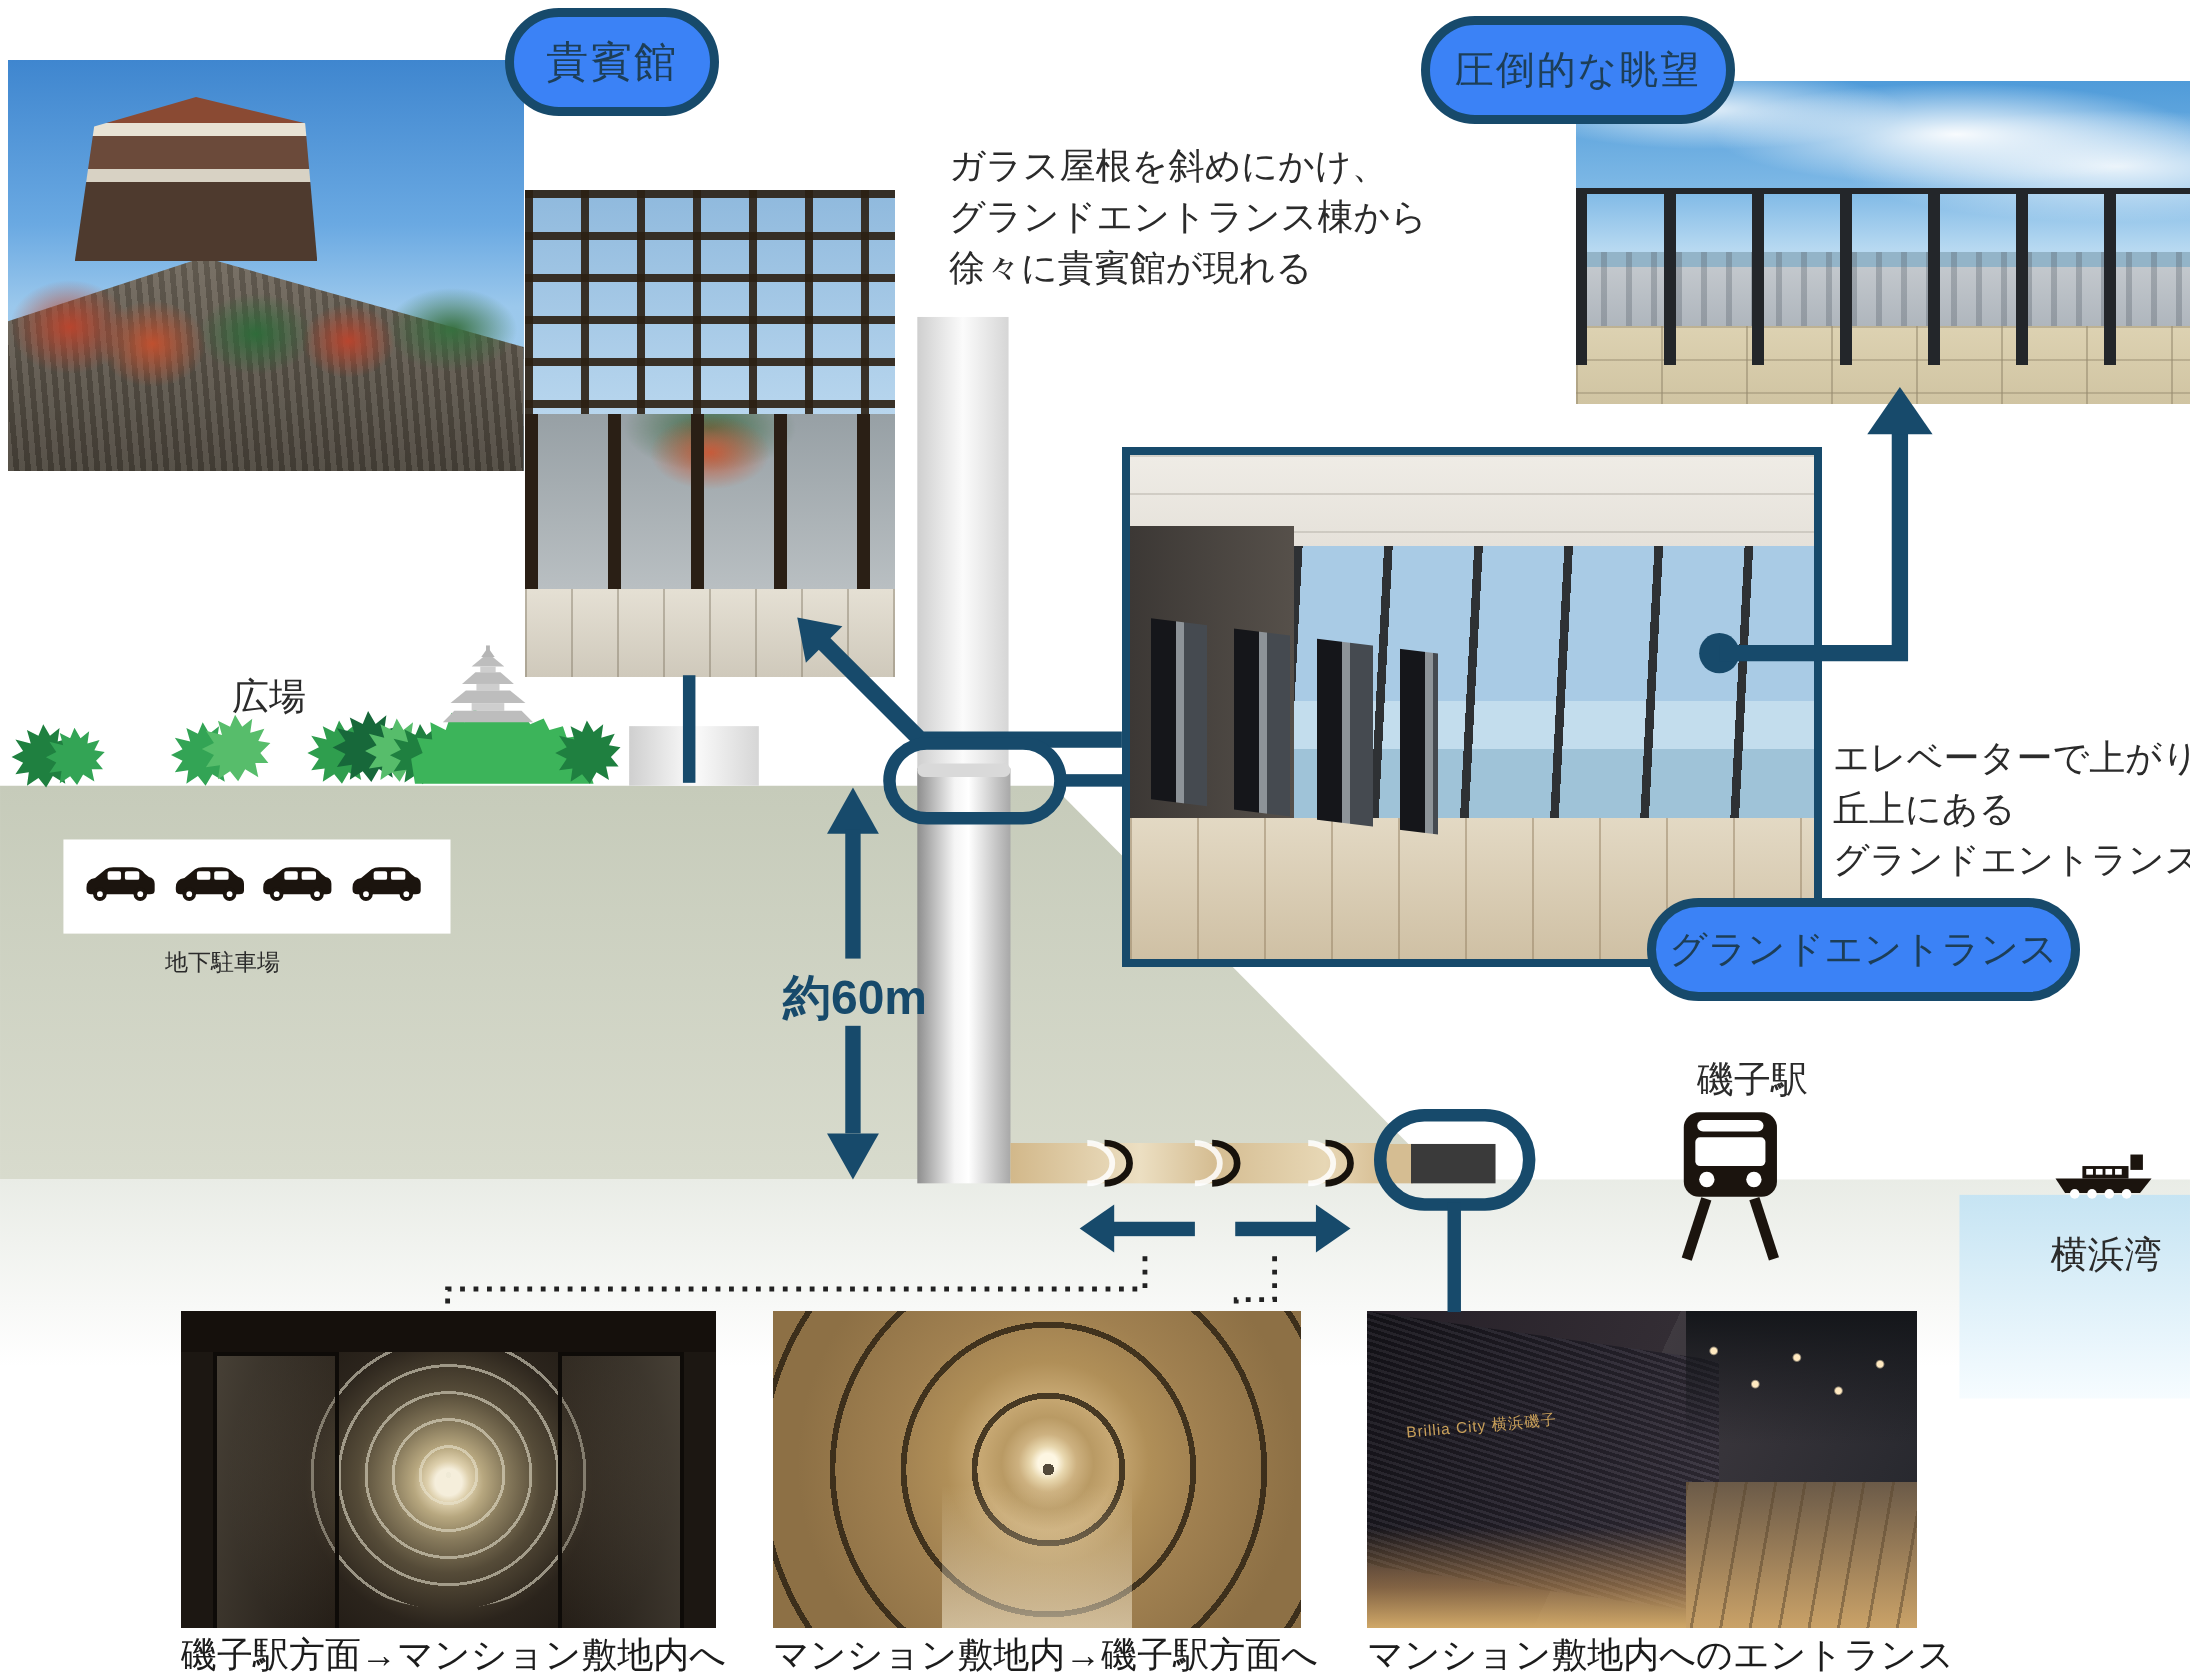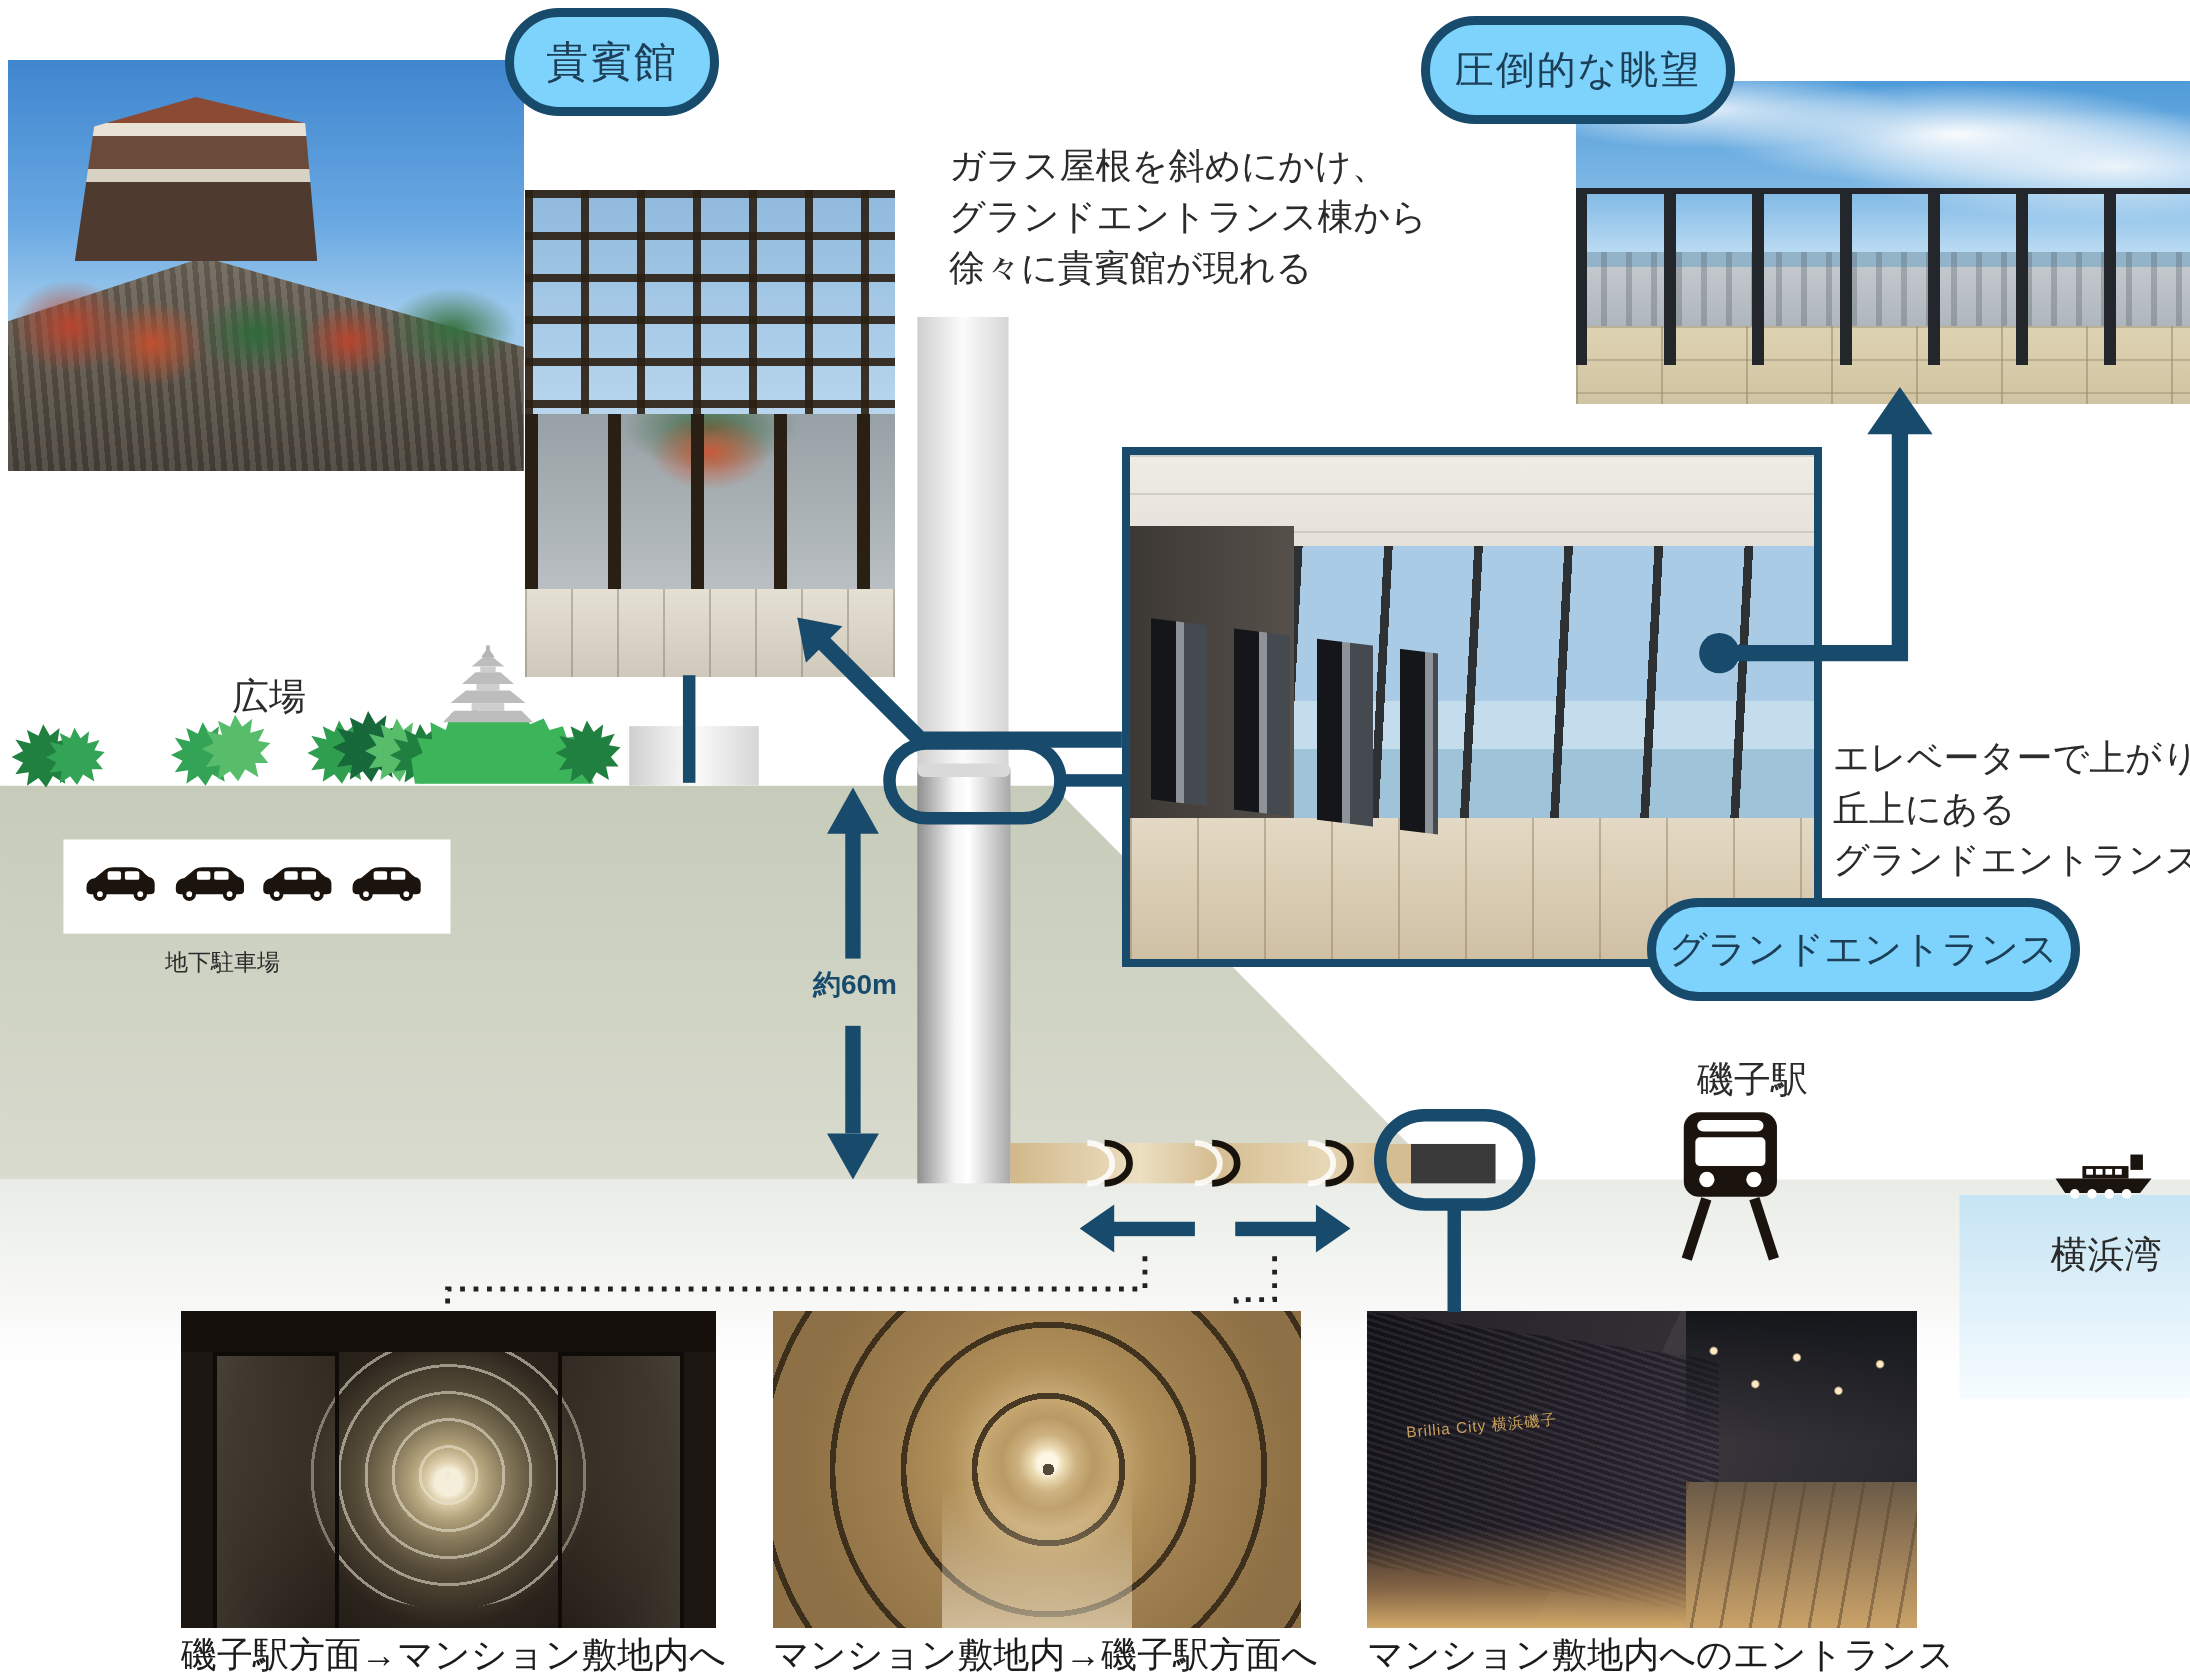--- a/index.html
+++ b/index.html
@@ -4,34 +4,34 @@
 <style>
   html,body{margin:0;padding:0;background:#fff;}
   .canvas{position:relative;width:2190px;height:1678px;background:#fff;overflow:hidden;
           font-family:"Liberation Sans","DejaVu Sans",sans-serif;}
   svg.layer{position:absolute;left:0;top:0;width:2190px;height:1678px;}
   .bg-layer{z-index:1;}
   .overlay-layer{z-index:20;pointer-events:none;}
 
   
   .pill{position:absolute;display:flex;align-items:center;justify-content:center;
-        background:#7dd3fc;border:9.6px solid #174a6b;border-radius:58px;color:#1d3e57;
+        background:#3b82f6;border:9.6px solid #174a6b;border-radius:58px;color:#1d3e57;
         font-size:42px;font-weight:500;z-index:30;white-space:nowrap;letter-spacing:1.9px;}
   #pill-kihinkan{left:505px;top:7.7px;width:196px;height:90px;}
   #pill-view{left:1421px;top:7.7px;width:296px;height:90px;font-size:39px;margin-top:8px;}
   #pill-grand{left:1647px;top:898px;width:415px;height:85px;font-size:38px;letter-spacing:0;}
 
   
   .note{position:absolute;font-size:36px;line-height:51px;color:#2b2b2b;z-index:30;white-space:nowrap;}
   #note-canopy{left:949px;top:140px;}
   #note-elevator{left:1833px;top:732px;}
   .lbl{position:absolute;color:#2b2b2b;z-index:30;white-space:nowrap;}
   #label-plaza{left:205px;top:672px;font-size:37px;margin-left:27px;}
   #label-parking{left:165px;top:947px;font-size:23px;}
-  #label-height{left:778px;top:966px;width:154px;text-align:center;font-size:28px;font-weight:bold;color:#174a6b;}
+  #label-height{left:778px;top:966px;width:154px;text-align:center;font-size:48px;font-weight:bold;color:#174a6b;}
   #label-station{left:1652px;top:1055px;width:156px;text-align:right;font-size:37px;}
   #label-bay{left:2029px;top:1230px;width:154px;text-align:center;font-size:37px;}
   .caption{position:absolute;top:1631px;font-size:36px;color:#1c1c1c;text-align:center;z-index:30;white-space:nowrap;}
   #caption-1{left:181px;width:535px;}
   #caption-2{left:773px;width:528px;}
   #caption-3{left:1367px;width:550px;}
 
   
   .photo{position:absolute;overflow:hidden;z-index:10;}
   .photo > div{position:absolute;}

